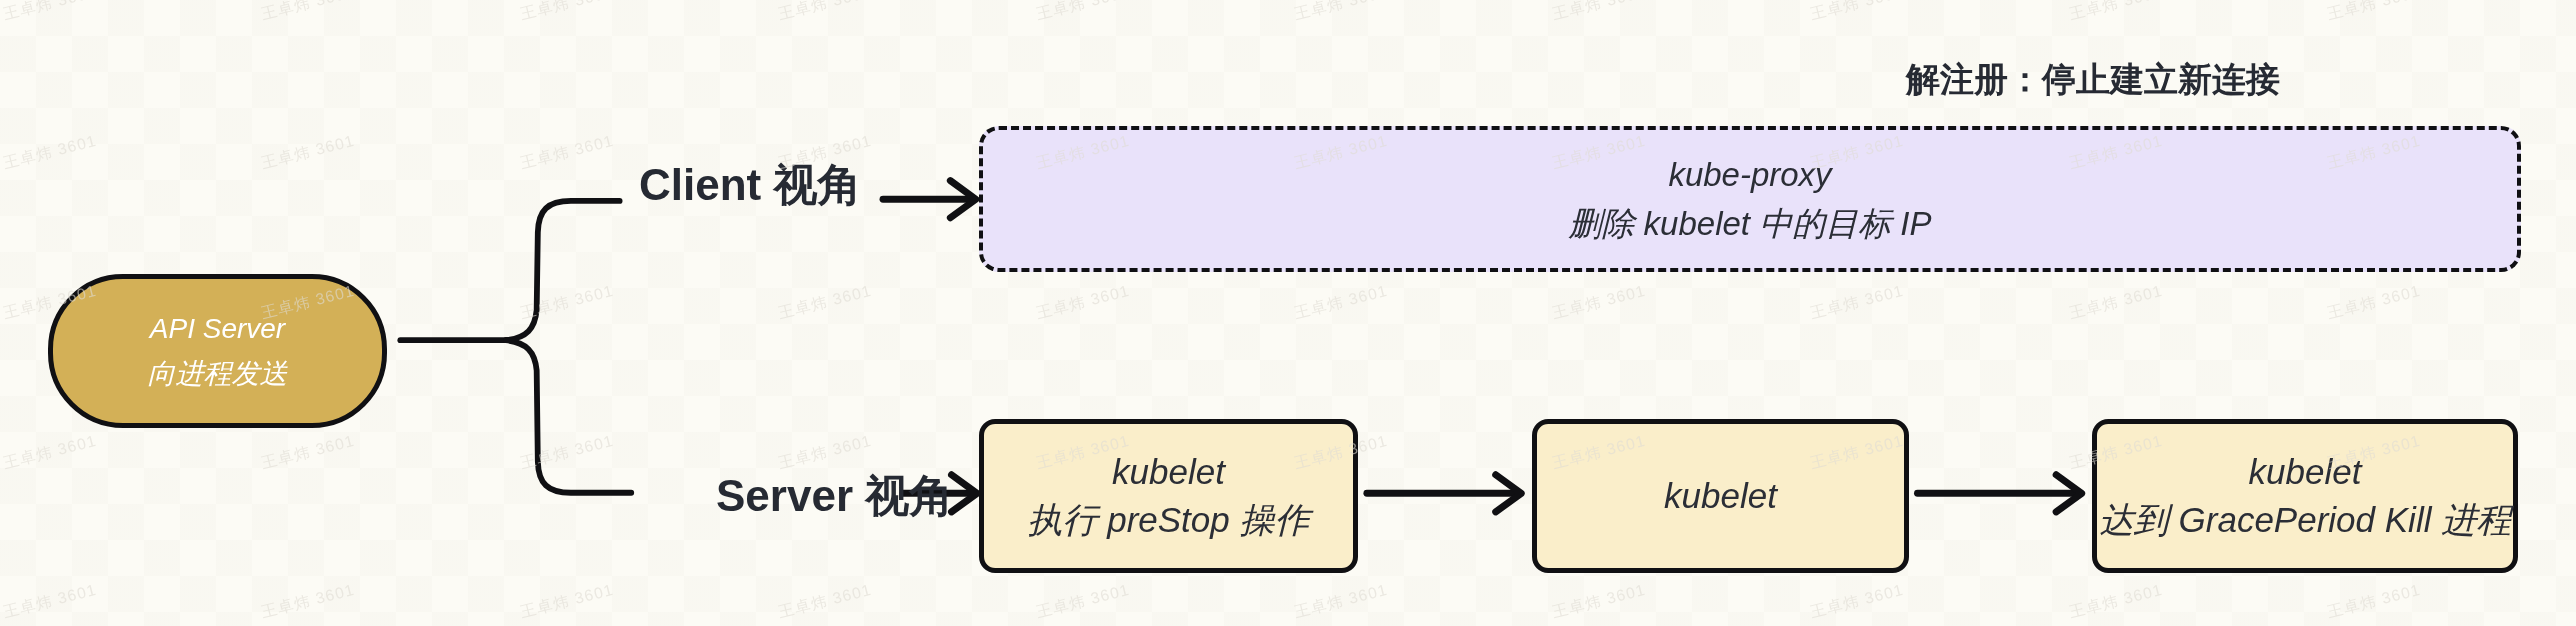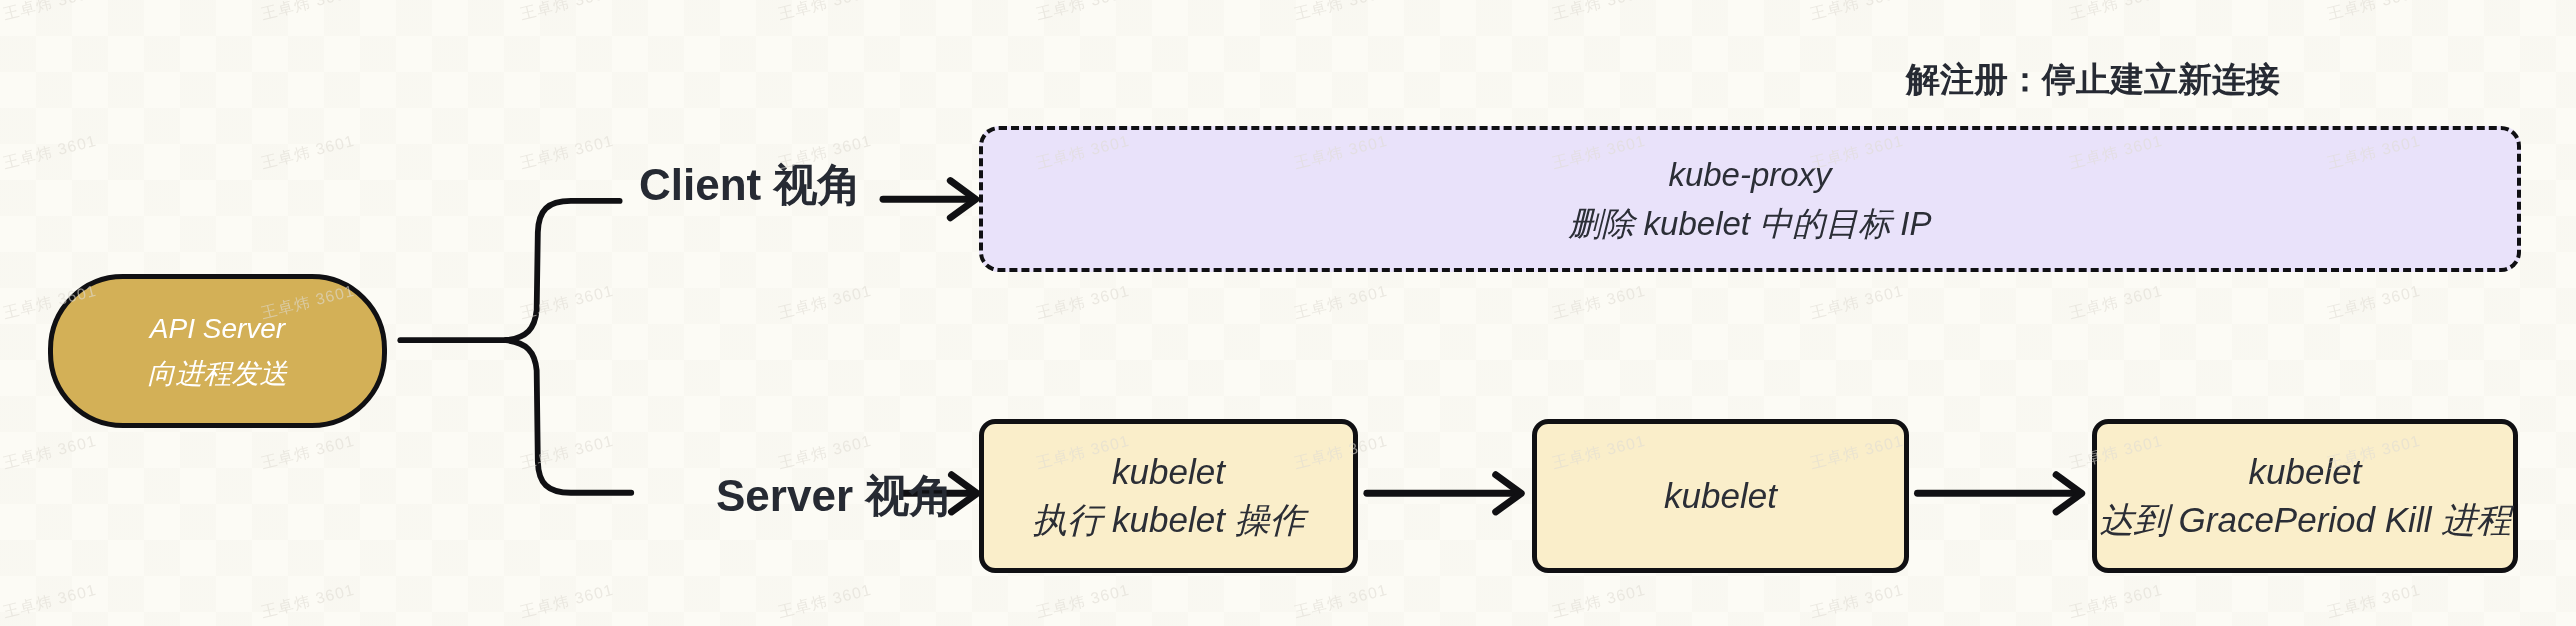--- a/index.html
+++ b/index.html
@@ -95,21 +95,21 @@
 
   <div class="annotation">解注册：停止建立新连接</div>
 
   <div class="node node-client">
     <span>kube-proxy</span>
     <span>删除 kubelet 中的目标 IP</span>
   </div>
 
   <div class="node node-step step-1">
     <span>kubelet</span>
-    <span>执行 kubelet 操作</span>
+    <span>执行 preStop 操作</span>
   </div>
   <div class="node node-step step-2">
     <span>kubelet</span>
   </div>
   <div class="node node-step step-3">
     <span>kubelet</span>
     <span>达到 GracePeriod Kill 进程</span>
   </div>
 
   <div class="watermark-layer">

